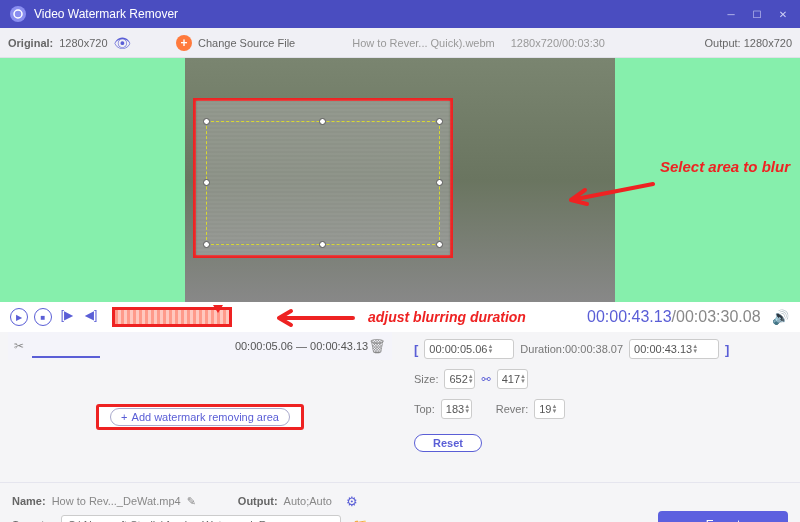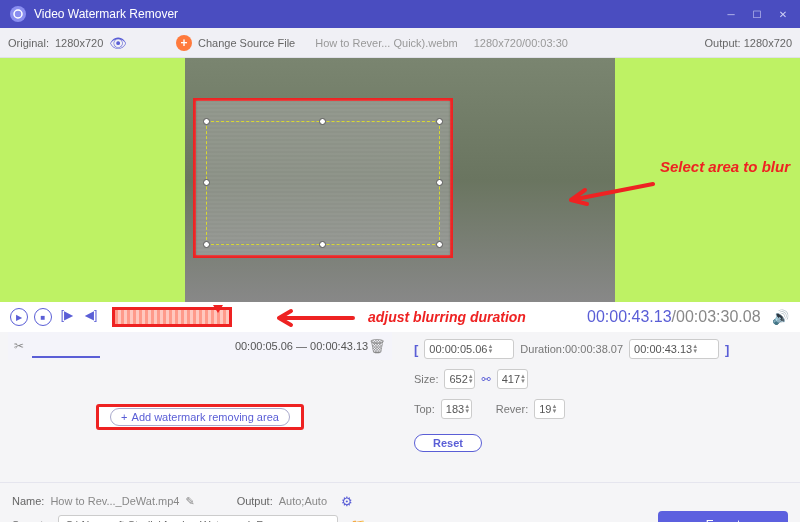--- a/index.html
+++ b/index.html
@@ -9,24 +9,24 @@
 .titlebar .logo { width: 16px; height: 16px; background: #8a8ef0; border-radius: 50%; margin-right: 8px; display: flex; align-items: center; justify-content: center; }
 .titlebar .title { flex: 1; }
 .titlebar .winbtns { display: flex; gap: 12px; }
 .titlebar .winbtn { width: 14px; height: 14px; display: flex; align-items: center; justify-content: center; cursor: pointer; color: #cfd0f5; font-size: 10px; }
 
 .toolbar { height: 30px; background: #f0f0f5; border-bottom: 1px solid #e0e0e8; display: flex; align-items: center; padding: 0 8px; font-size: 11px; color: #666; }
 .tool-orig { display: flex; align-items: center; gap: 6px; width: 168px; }
 .eye-icon { color: #5a5ed6; font-size: 14px; }
 .change-btn { display: flex; align-items: center; gap: 6px; color: #666; cursor: pointer; margin-right: 20px; }
 .plus-circle { width: 16px; height: 16px; border-radius: 50%; background: #ff7a3c; color: #fff; display: flex; align-items: center; justify-content: center; font-size: 12px; font-weight: bold; }
-.tool-center { flex: 1; display: flex; justify-content: flex-start; gap: 16px; color: #999; }
+.tool-center { flex: 1; display: flex; justify-content: center; gap: 16px; color: #999; }
 .tool-out { width: 150px; text-align: right; }
 
-.preview { position: relative; height: 244px; background: #bef264; display: flex; justify-content: center; }
+.preview { position: relative; height: 244px; background: #86efac; display: flex; justify-content: center; }
 .preview-inner { position: relative; width: 430px; height: 244px; background: linear-gradient(180deg, #7a8570 0%, #6a7560 50%, #888 100%); }
 .blur-sel { position: absolute; left: 8px; top: 40px; width: 260px; height: 160px; border: 3px solid #ee2222; }
 .blur-yellow { position: absolute; left: 10px; top: 20px; right: 10px; bottom: 10px; border: 1px dashed #d8d830; }
 .blur-fill { position: absolute; inset: 0; background: repeating-linear-gradient(0deg, rgba(190,190,190,0.55) 0 2px, rgba(160,160,160,0.45) 2px 4px); filter: blur(1px); }
 .handle { position: absolute; width: 7px; height: 7px; background: #fff; border: 1px solid #555; border-radius: 50%; }
 .h-tl{top:-4px;left:-4px}.h-tr{top:-4px;right:-4px}.h-bl{bottom:-4px;left:-4px}.h-br{bottom:-4px;right:-4px}
 .h-tm{top:-4px;left:50%;margin-left:-4px}.h-bm{bottom:-4px;left:50%;margin-left:-4px}
 .h-ml{left:-4px;top:50%;margin-top:-4px}.h-mr{right:-4px;top:50%;margin-top:-4px}
 
 .anno-select { position: absolute; right: 10px; top: 100px; color: #ee2222; font-weight: bold; font-size: 15px; font-style: italic; }
@@ -62,21 +62,21 @@
 .num-input { width: 70px; height: 20px; border: 1px solid #ccc; border-radius: 3px; padding: 0 4px; display: flex; align-items: center; justify-content: flex-start; background: #fff; }
 .num-input.wide { width: 90px; }
 .num-input.sm { width: 31px; }
 .spinner { display: flex; flex-direction: column; font-size: 6px; color: #888; line-height: 5px; cursor: pointer; }
 .label { color: #777; }
 .link-icon { color: #5a5ed6; font-size: 11px; }
 .reset-btn { border: 1px solid #5a5ed6; color: #5a5ed6; border-radius: 11px; padding: 2px 18px; font-size: 11px; cursor: pointer; background: #fff; font-weight: bold; }
 
 .bottom { border-top: 1px solid #e5e5ee; padding: 6px 12px; font-size: 11px; color: #666; }
 .b-row { display: flex; align-items: center; gap: 6px; height: 24px; }
-.b-label { color: #666; }
+.b-label { color: #666; font-weight: bold; }
 .b-val { color: #888; }
 .gear-icon { color: #5a5ed6; margin-left: 8px; cursor: pointer; font-size: 13px; }
 .path-sel { width: 280px; height: 20px; border: 1px solid #ccc; border-radius: 3px; display: flex; align-items: center; padding: 0 6px; background: #fff; justify-content: space-between; }
 .folder-icon { color: #5a5ed6; cursor: pointer; font-size: 13px; margin-left: 6px; }
 .export-btn { margin-left: auto; width: 130px; height: 28px; background: #5c60df; color: #fff; border-radius: 4px; display: flex; align-items: center; justify-content: center; font-size: 12px; cursor: pointer; }
 </style>
 </head>
 <body>
 
 <div class="titlebar">

